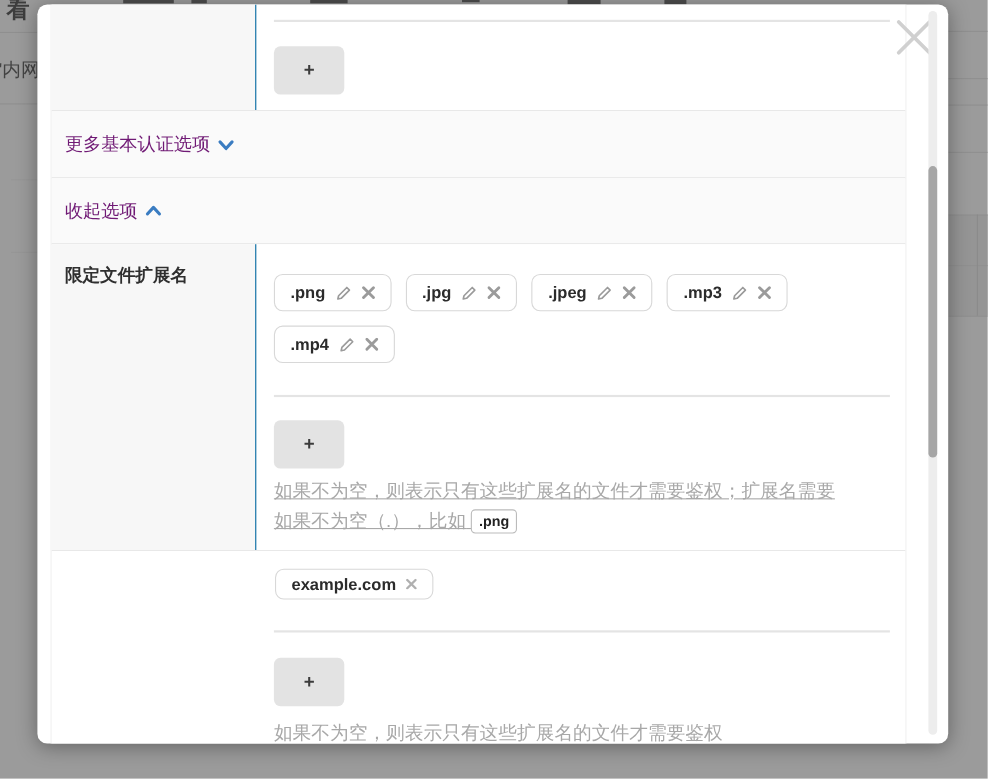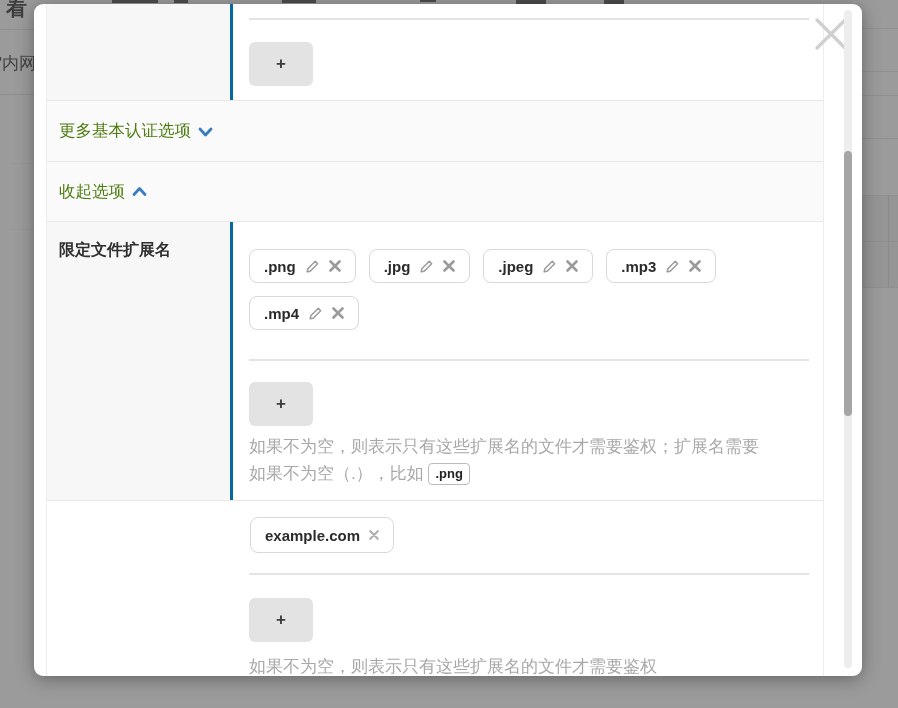--- a/index.html
+++ b/index.html
@@ -15,30 +15,30 @@
   .bg-mark{position:absolute;background:#4c4c4c;top:0;height:3px;}
 
   
   .modal{position:absolute;left:34px;top:4px;width:828px;height:672px;background:#fff;
          border-radius:9px;box-shadow:0 3px 18px rgba(0,0,0,.35);overflow:hidden;}
 
   .rows{position:absolute;left:12px;top:0;width:776px;border-left:1px solid #ededed;border-right:1px solid #ededed;}
   .row{position:relative;border-bottom:1px solid #e8e8e8;background:#fff;}
   .row.linkrow{background:#fafafa;display:flex;align-items:center;padding-left:12px;}
   .label-cell{position:absolute;left:0;top:0;width:186px;height:100%;background:#f7f7f7;
-              border-right:3px solid #0369a1;box-sizing:border-box;padding:18px 12px 0 12px;}
+              border-right:1px solid #0369a1;box-sizing:border-box;padding:18px 12px 0 12px;}
   .field-label{font-size:16px;font-weight:700;color:#2f2f2f;}
 
-  .link{color:#4d7c0f;font-size:16.5px;display:inline-flex;align-items:center;gap:7px;cursor:pointer;}
+  .link{color:#701a75;font-size:16.5px;display:inline-flex;align-items:center;gap:7px;cursor:pointer;}
 
   .tagrow{position:absolute;display:flex;gap:13px;}
   .tag{display:inline-flex;align-items:center;gap:9px;height:34px;padding:0 14px;
        border:1px solid #d8d8d8;border-radius:8px;background:#fff;box-sizing:border-box;}
   .tag-text{font-size:15px;font-weight:700;color:#2b2b2b;}
-  .tag.domain-tag{height:36px;}
+  .tag.domain-tag{height:28px;}
   .icon-btn{display:inline-flex;cursor:pointer;}
 
   .content-divider{position:absolute;left:202px;width:560px;height:2px;background:#e4e4e4;}
   .add-btn{position:absolute;left:202px;width:64px;height:44px;background:#e3e3e3;border:none;
            border-radius:6px;font-size:17px;font-weight:700;color:#3c3c3c;cursor:pointer;
            display:flex;align-items:center;justify-content:center;}
   .help{position:absolute;left:202px;width:574px;color:#a8a8a8;font-size:17px;line-height:27px;}
   .code-chip{display:inline-block;border:1px solid #bbb;border-radius:4px;padding:0 6px;
              font-size:13px;font-weight:700;color:#222;line-height:20px;background:#fff;vertical-align:1px;}
 
@@ -178,21 +178,21 @@
               <svg width="12" height="12" viewBox="0 0 12 12">
                   <path d="M1.5 1.5 L10.5 10.5 M10.5 1.5 L1.5 10.5" stroke="#9b9b9b" stroke-width="2.6" stroke-linecap="round"></path>
                 </svg>
             </span>
           </span>
         </div>
 
         <div class="content-divider" style="top:137px;"></div>
         <button class="add-btn" style="top:160px;">+</button>
 
-        <div class="help" style="top:211px;">
+        <div class="help" style="top:211px;text-decoration:underline;">
           <span>如果不为空，则表示只有这些扩展名的文件才需要鉴权；扩展名需要</span><br>
           <span>如果不为空（.），比如</span>
           <span class="code-chip">.png</span>
         </div>
       </div>
 
       <div class="row" style="height:176px;border-bottom:none;">
 
         <div class="tagrow" style="left:203px;top:16px;">
           <span class="tag domain-tag">

